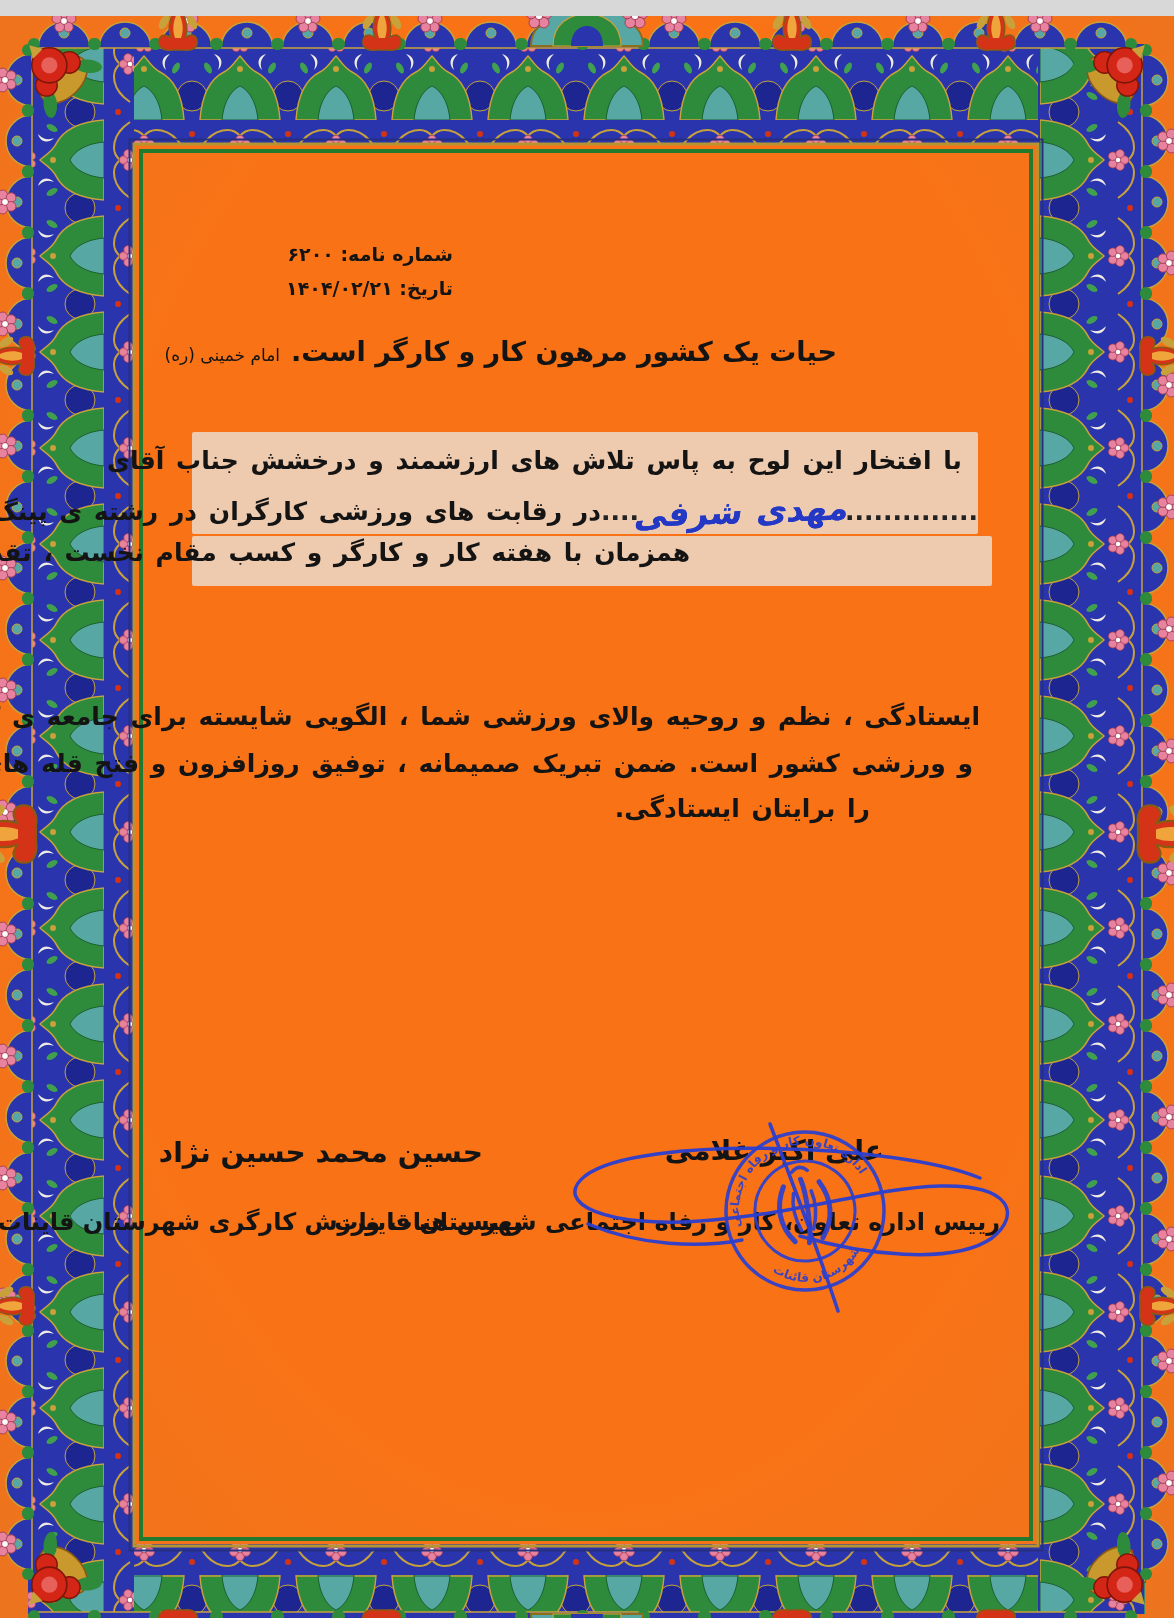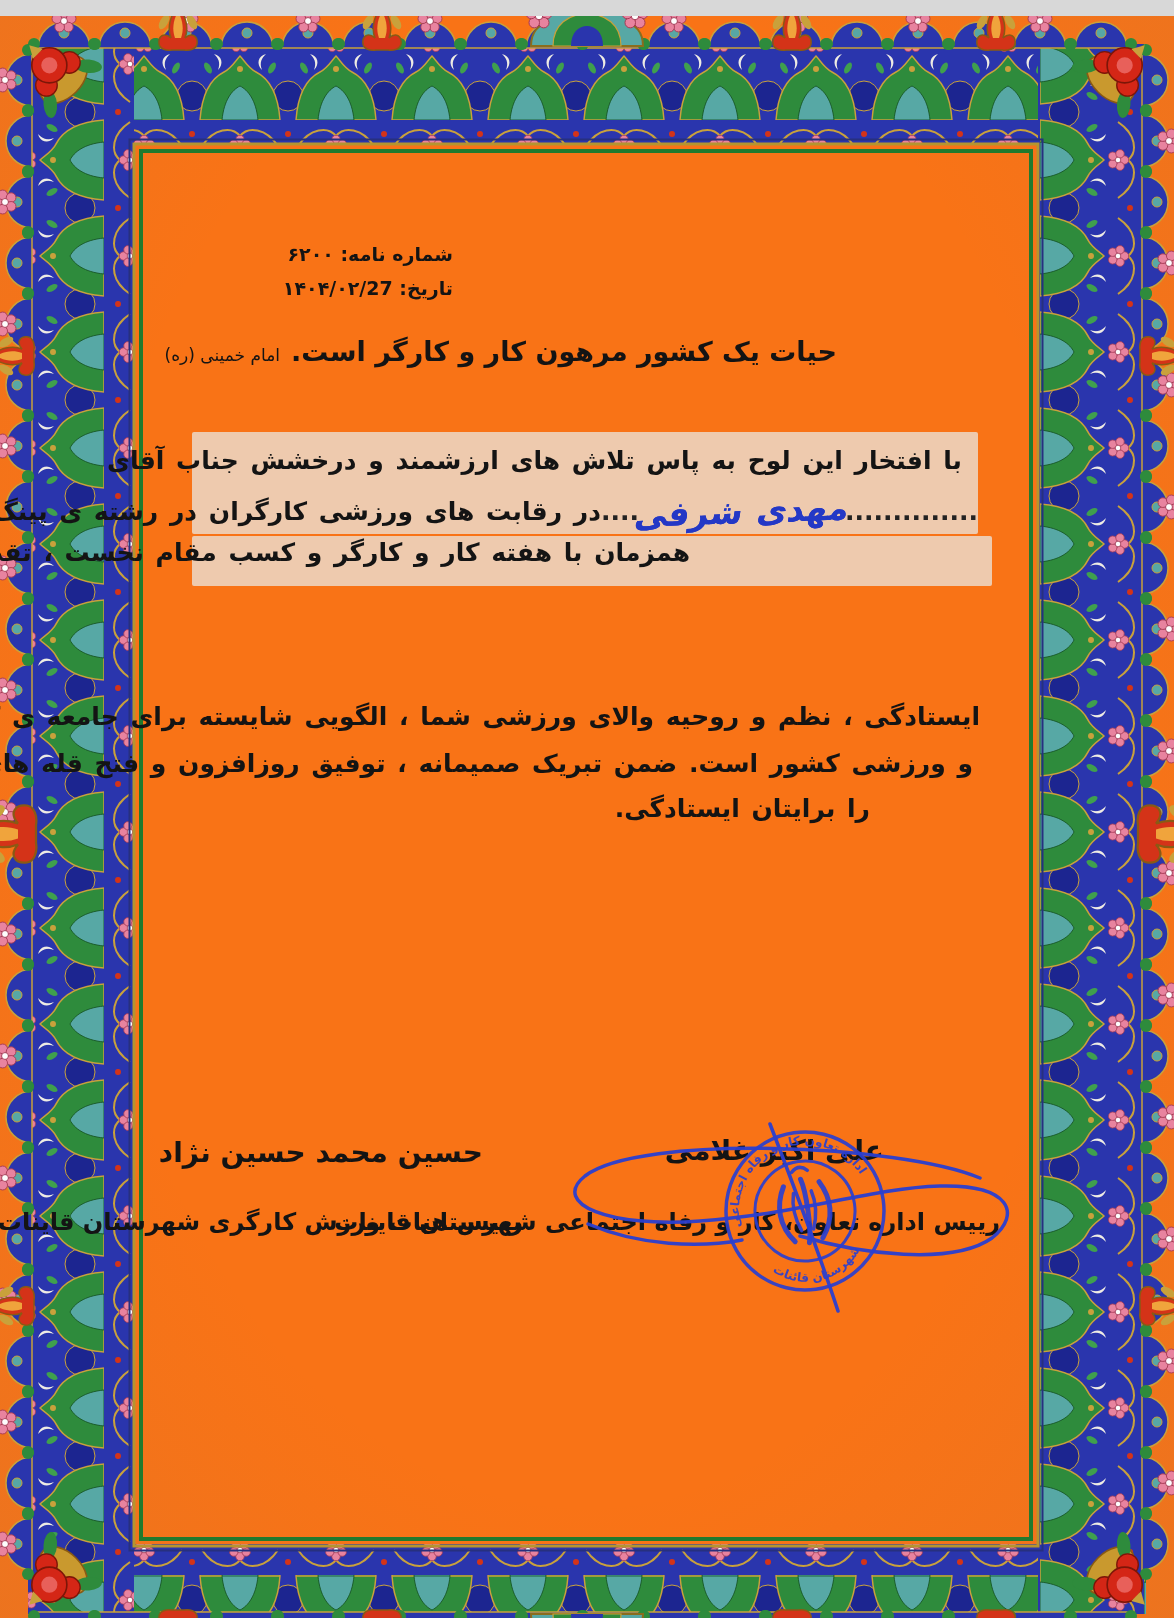--- a/index.html
+++ b/index.html
@@ -263,21 +263,21 @@
       <use href="#dome" transform="translate(587,1598) scale(1,-1)"></use>
     </g>
   </svg>
 
   <div id="content">
 
     <div class="shade" style="left:192px;top:416px;width:786px;height:102px;"></div>
     <div class="shade" style="left:192px;top:520px;width:800px;height:50px;"></div>
 
     <div class="abs idline" style="right:721px;top:222px;">شماره نامه: ۶۲۰۰</div>
-    <div class="abs idline" style="right:721px;top:256px;">تاریخ: ۱۴۰۴/۰۲/27</div>
+    <div class="abs idline" style="right:721px;top:256px;">تاریخ: ۱۴۰۴/۰۲/۲۱</div>
 
     <div class="abs" style="right:337px;top:320px;">
       <span class="quote-strong">حیات یک کشور مرهون کار و کارگر است.</span>
       <span class="quote-attr">امام خمینی (ره)</span>
     </div>
 
     <div class="abs bodyline" style="right:212px;top:430px;">با افتخار  این لوح به پاس تلاش های ارزشمند و درخشش جناب آقای</div>
     <div class="abs bodyline" style="right:196px;top:473px;">
       <span class="dots">..............</span><span class="hand-name">مهدی شرفی</span><span class="dots">....</span><span>در رقابت های ورزشی کارگران در رشته ی پینگ پنگ</span>
     </div>

